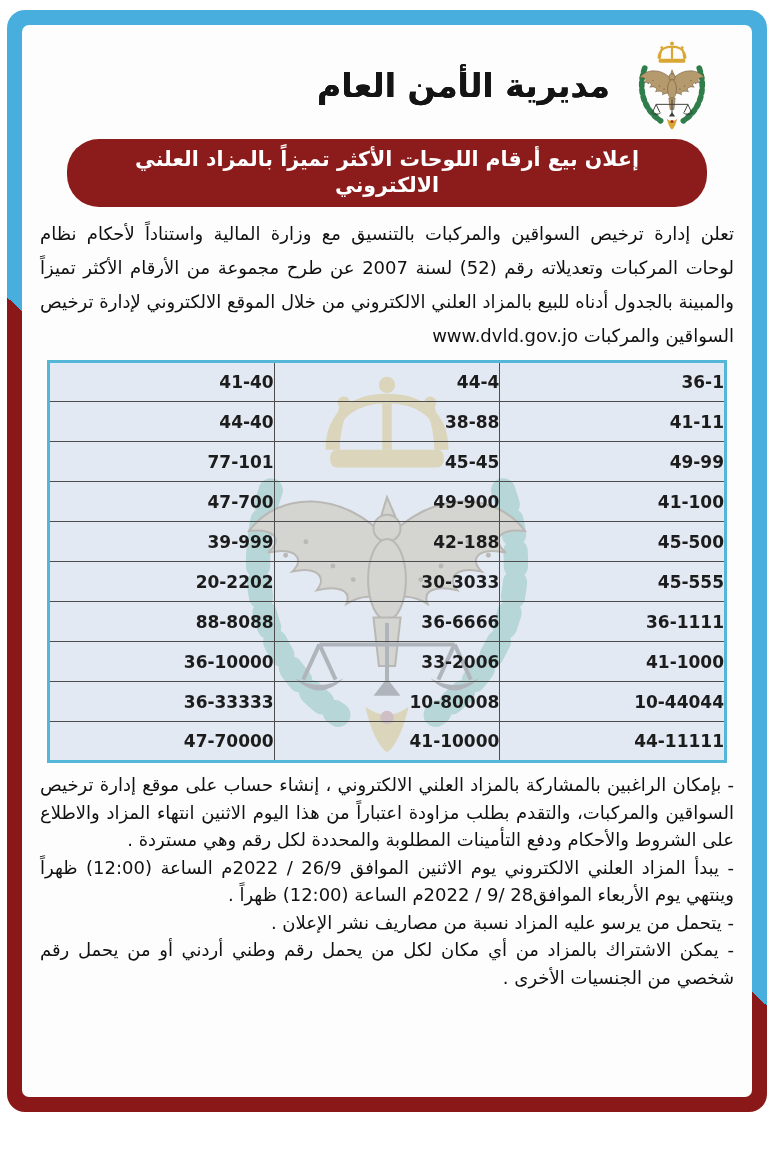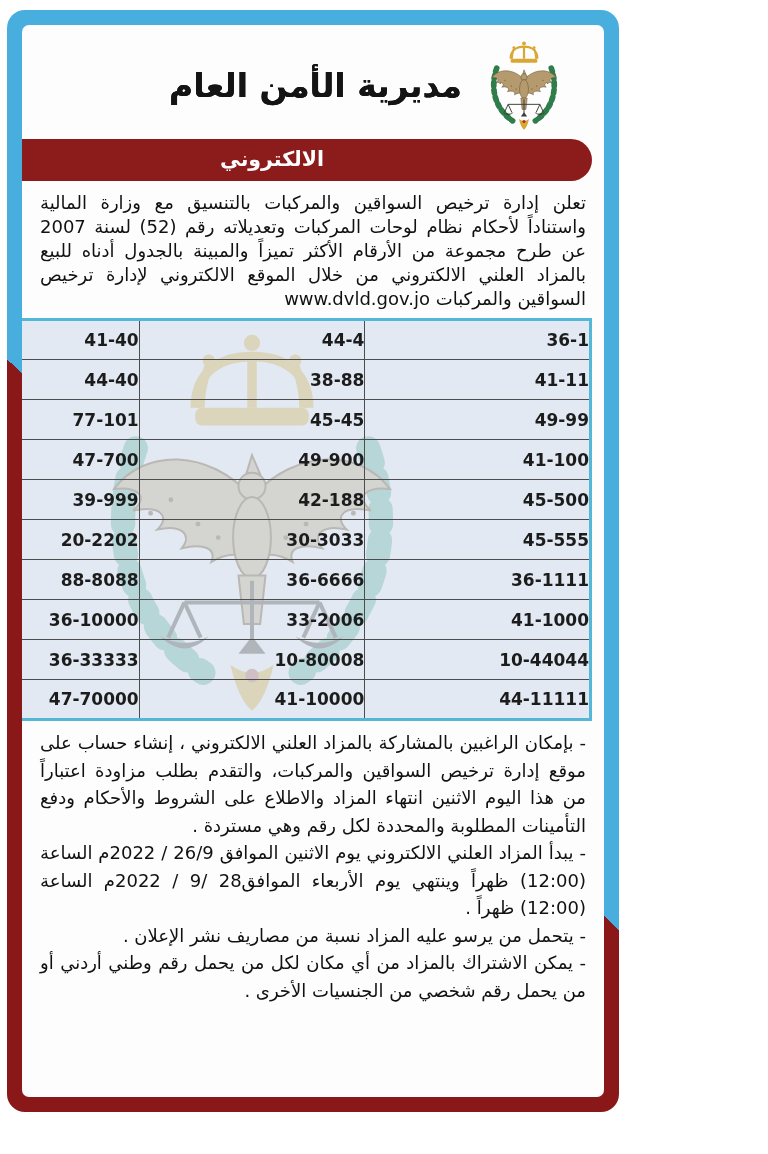--- a/index.html
+++ b/index.html
@@ -11,21 +11,21 @@
   .page {
     position:relative;
     width:768px; height:1154px;
     background:#ffffff;
     overflow:hidden;
   }
   
   .frame {
     position:absolute;
     left:7px; top:10px;
-    width:612px; height:1102px;
+    width:760px; height:1102px;
     background:linear-gradient(223deg, #47aedd 55%, #8b1818 55%);
     border-radius:18px;
   }
   .content {
     position:absolute;
     inset:15px;
     background:#fdfdfd;
     border-radius:7px;
     padding:4px 12px;
     overflow:hidden;
@@ -64,21 +64,21 @@
     font-weight:bold;
     font-size:20.5px;
     line-height:26px;
     padding:7px 14px 9px 14px;
   }
   .banner span { display:block; }
   
   .intro {
     margin:10px 6px 0 6px;
     font-size:18px;
-    line-height:24px;
+    line-height:34px;
     color:#111;
     text-align:justify;
   }
   
   .table-wrap {
     position:relative;
     margin:7px auto 0 auto;
     width:680px;
   }
   .watermark {
@@ -191,20 +191,21 @@
     <div class="content">
 
       <div class="header">
         <svg class="emblem-logo" viewBox="0 0 240 290" preserveAspectRatio="xMidYMid meet">
           <use href="#emblem"></use>
         </svg>
         <div class="org-name">مديرية الأمن العام</div>
       </div>
 
       <div class="banner">
+        <span>إعلان بيع أرقام اللوحات الأكثر تميزاً بالمزاد العلني</span>
         <span>الالكتروني</span>
       </div>
 
       <p class="intro">تعلن إدارة ترخيص السواقين والمركبات بالتنسيق مع وزارة المالية واستناداً لأحكام نظام لوحات المركبات وتعديلاته رقم (52) لسنة 2007 عن طرح مجموعة من الأرقام الأكثر تميزاً والمبينة بالجدول أدناه للبيع بالمزاد العلني الالكتروني من خلال الموقع الالكتروني لإدارة ترخيص السواقين والمركبات www.dvld.gov.jo</p>
 
       <div class="table-wrap">
         <svg class="watermark" viewBox="0 0 240 290" preserveAspectRatio="xMidYMid meet">
           <use href="#emblem"></use>
         </svg>
         <table class="plates">

